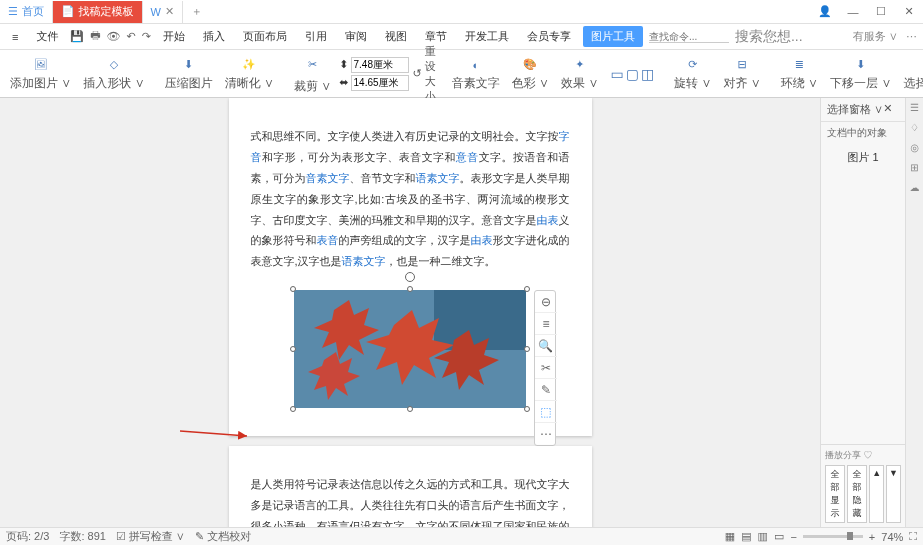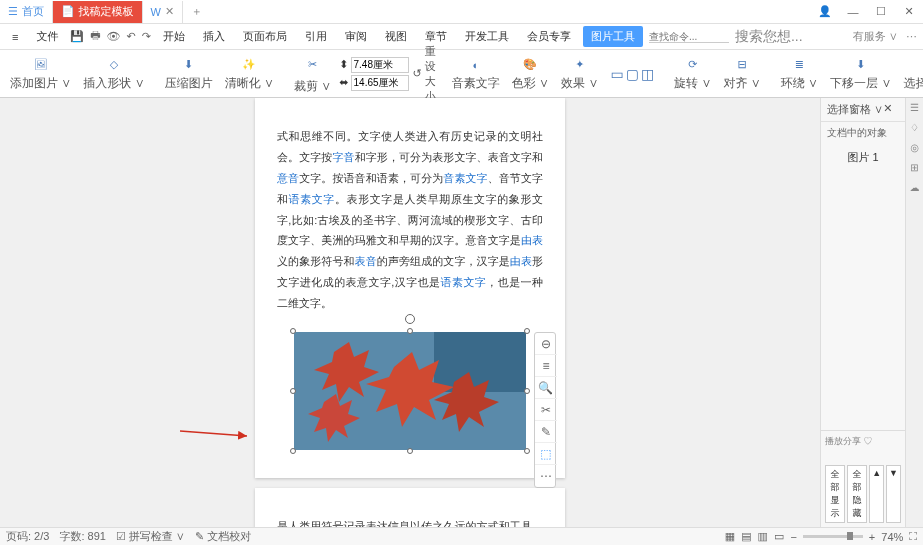--- a/index.html
+++ b/index.html
@@ -23,42 +23,42 @@
 .ribbon-group.row{flex-direction:row;gap:6px;}
 .ribbon-btn{display:flex;flex-direction:column;align-items:center;gap:1px;padding:2px 4px;cursor:pointer;}
 .ribbon-btn .icon{width:18px;height:18px;display:flex;align-items:center;justify-content:center;color:#4a7ab8;}
 .ribbon-btn .icon.lg{width:24px;height:24px;}
 .ribbon-label{font-size:12px;color:#555;white-space:nowrap;}
 .input-small{width:58px;height:16px;font-size:10px;border:1px solid #ccc;padding:0 2px;}
 .checkbox-row{display:flex;align-items:center;gap:3px;font-size:10px;color:#555;}
 .sep{width:1px;height:38px;background:#ddd;margin:0 2px;}
 .workspace{position:absolute;top:98px;left:0;right:0;bottom:18px;display:flex;background:#f0f0f0;}
 .canvas-area{flex:1;overflow:auto;display:flex;flex-direction:column;align-items:center;padding:0 0 10px 0;position:relative;}
-.page{width:310px;background:#fff;box-shadow:0 1px 3px rgba(0,0,0,0.2);margin-bottom:10px;padding:28px 22px;position:relative;}
+.page{width:363px;background:#fff;box-shadow:0 1px 3px rgba(0,0,0,0.2);margin-bottom:10px;padding:28px 22px;position:relative;}
 .page-text{font-size:11px;line-height:1.9;color:#333;text-align:justify;}
 .page-text .link{color:#1a6dcc;}
 .image-wrap{position:relative;margin:18px auto 0;width:232px;}
 .sel-image{width:232px;height:118px;display:block;border:1px solid #888;background:linear-gradient(135deg,#b8443a 0%,#c94a3a 20%,#dc5838 35%,#b33d30 50%,#d04a38 65%,#2a5a7a 80%,#4a7a9a 100%);}
 .leaf-overlay{position:absolute;inset:0;}
 .handle{position:absolute;width:6px;height:6px;background:#fff;border:1px solid #666;border-radius:50%;}
 .handle.tl{top:-4px;left:-4px}.handle.tm{top:-4px;left:50%;margin-left:-3px}.handle.tr{top:-4px;right:-4px}
 .handle.ml{top:50%;left:-4px;margin-top:-3px}.handle.mr{top:50%;right:-4px;margin-top:-3px}
 .handle.bl{bottom:-4px;left:-4px}.handle.bm{bottom:-4px;left:50%;margin-left:-3px}.handle.br{bottom:-4px;right:-4px}
 .rotate-handle{position:absolute;top:-18px;left:50%;margin-left:-5px;width:10px;height:10px;border:1px solid #666;border-radius:50%;background:#fff;}
 .float-toolbar{position:absolute;right:-30px;top:0;width:22px;background:#fff;border:1px solid #ccc;border-radius:3px;display:flex;flex-direction:column;}
 .float-btn{width:22px;height:22px;display:flex;align-items:center;justify-content:center;border-bottom:1px solid #eee;color:#666;cursor:pointer;font-size:12px;}
 .float-btn:last-child{border-bottom:none;}
 .arrow{position:absolute;left:175px;top:325px;z-index:5;}
 .side-panel{width:85px;background:#f7f7f7;border-left:1px solid #ddd;display:flex;flex-direction:column;}
 .side-header{padding:4px 6px;font-size:10px;color:#555;border-bottom:1px solid #e0e0e0;display:flex;justify-content:flex-start;}
 .side-sub{padding:4px 6px;font-size:10px;color:#666;}
 .side-content{flex:1;padding:4px 6px;font-size:10px;}
 .side-item{padding:2px 0;color:#333;text-align:center;}
 .side-footer{border-top:1px solid #ddd;padding:4px;}
-.side-footer-row{display:flex;gap:2px;margin-top:17px;}
+.side-footer-row{display:flex;gap:2px;margin-top:3px;}
 .side-footer-btn{flex:1;font-size:9px;padding:2px;border:1px solid #ccc;background:#fff;text-align:center;}
 .v-toolbar{width:18px;background:#f0f0f0;border-left:1px solid #ddd;display:flex;flex-direction:column;align-items:center;padding-top:4px;gap:6px;}
 .v-btn{width:14px;height:14px;color:#888;font-size:10px;text-align:center;}
 .statusbar{position:absolute;bottom:0;left:0;right:0;height:18px;background:#f7f7f7;border-top:1px solid #ddd;display:flex;align-items:center;padding:0 6px;font-size:10px;color:#666;}
 .status-right{margin-left:auto;display:flex;align-items:center;gap:6px;}
 .zoom-slider{width:60px;height:3px;background:#ccc;position:relative;}
 .zoom-thumb{position:absolute;width:6px;height:8px;background:#888;top:-3px;left:44px;}
 svg{display:block;}
 </style>
 </head>

